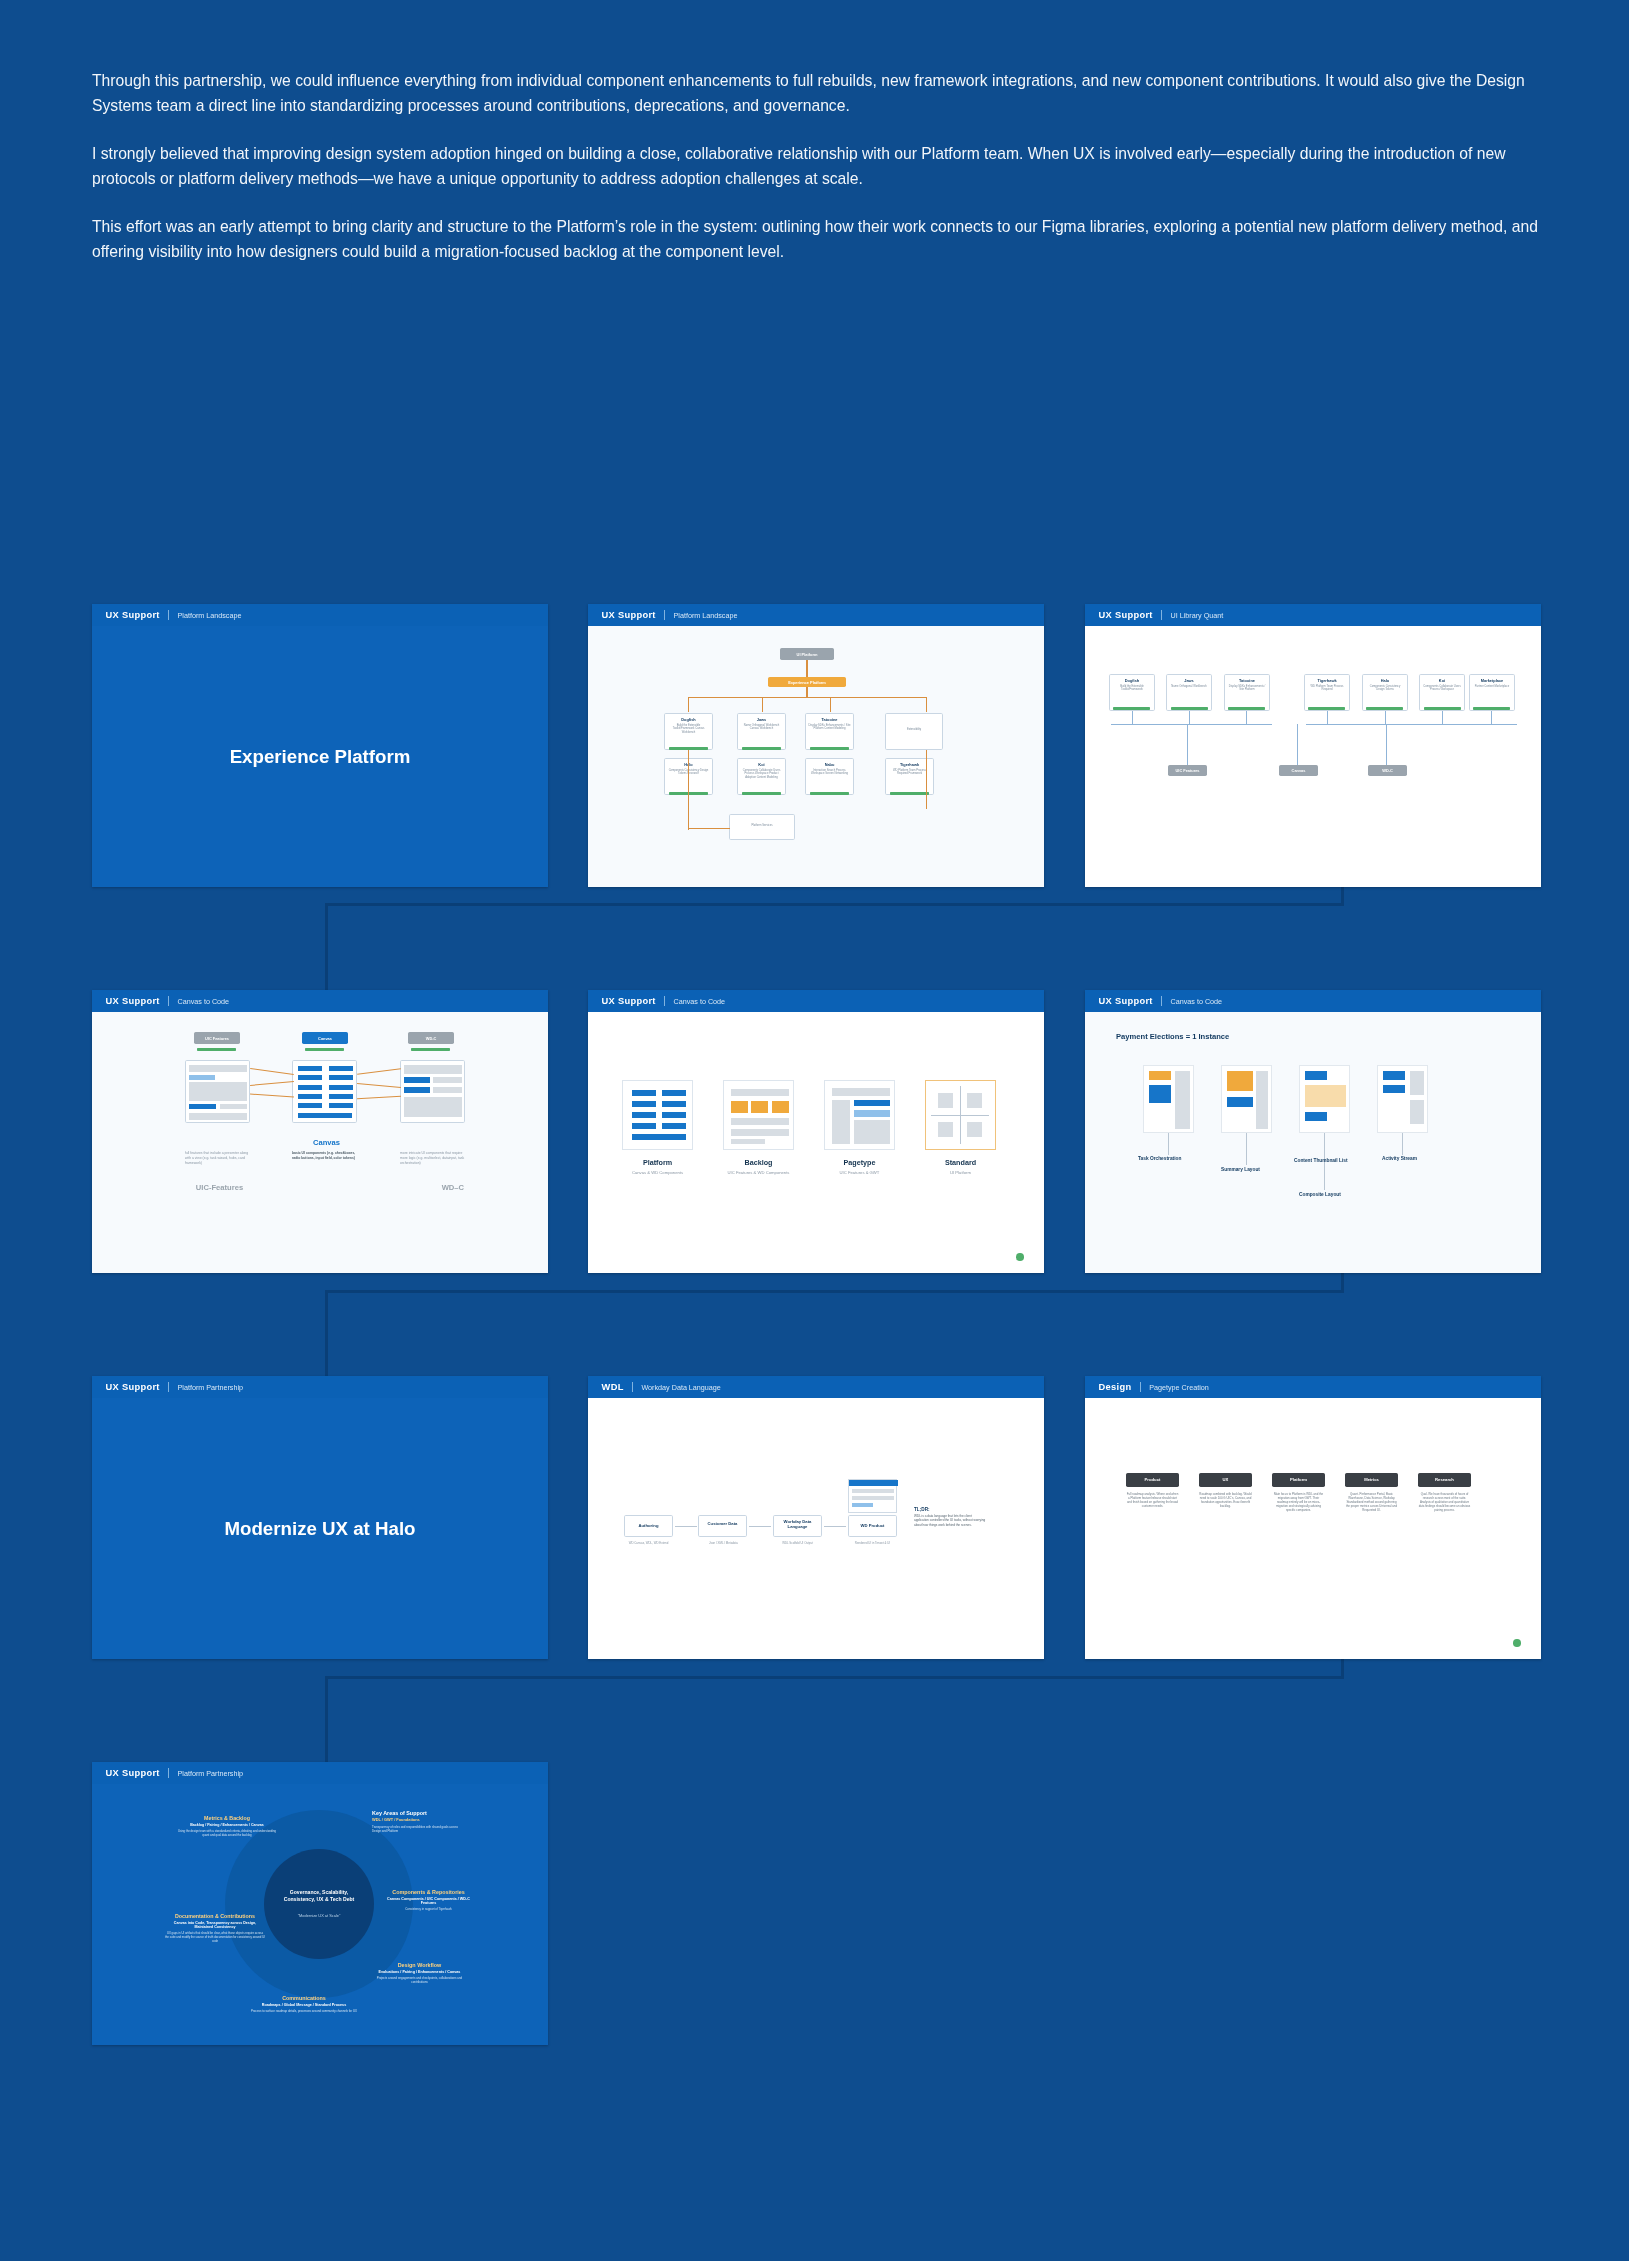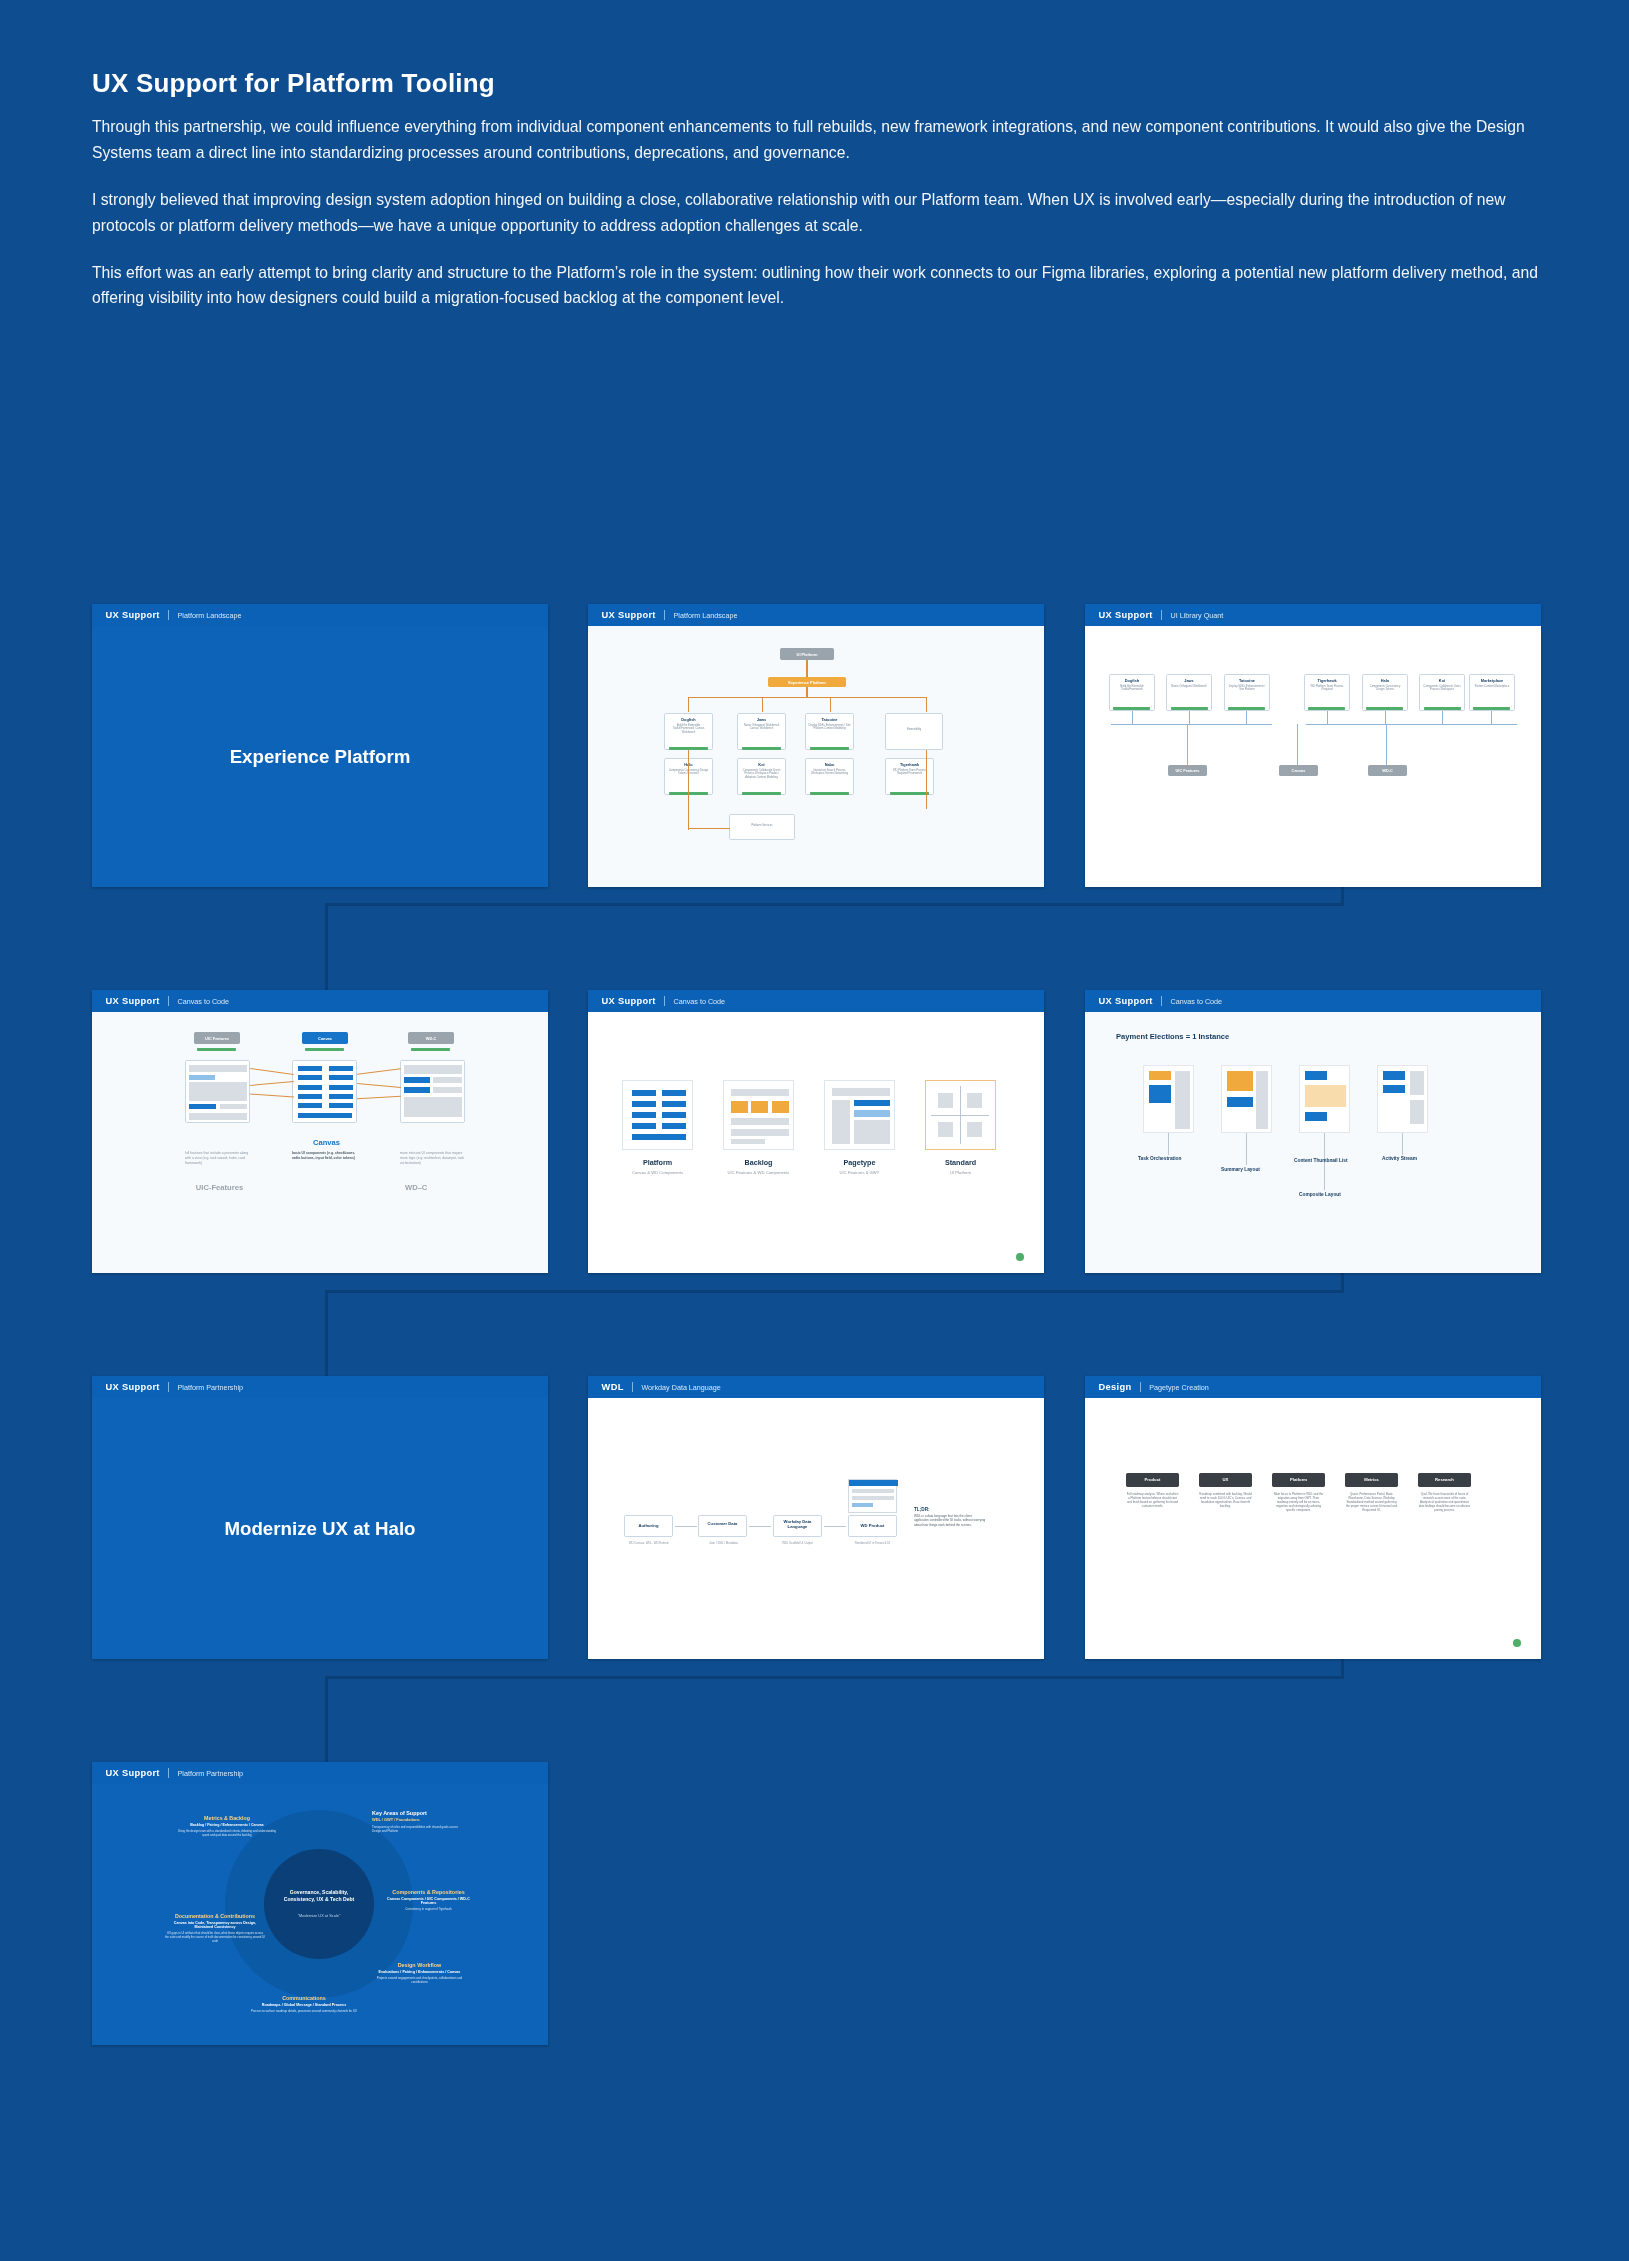--- a/index.html
+++ b/index.html
@@ -80,21 +80,20 @@
 
   
   .ring { position:absolute; border-radius:50%; }
 </style>
 </head>
 <body>
 
 <div class="page">
 
   <div class="intro">
-    <h1>UX Support for Platform Tooling</h1>
     <p>Through this partnership, we could influence everything from individual component enhancements to full rebuilds, new framework integrations, and new component contributions. It would also give the Design Systems team a direct line into standardizing processes around contributions, deprecations, and governance.</p>
     <p>I strongly believed that improving design system adoption hinged on building a close, collaborative relationship with our Platform team. When UX is involved early—especially during the introduction of new protocols or platform delivery methods—we have a unique opportunity to address adoption challenges at scale.</p>
     <p>This effort was an early attempt to bring clarity and structure to the Platform’s role in the system: outlining how their work connects to our Figma libraries, exploring a potential new platform delivery method, and offering visibility into how designers could build a migration-focused backlog at the component level.</p>
   </div>
 
   <div class="conn" style="left:325px; top:903px; width:1019px; height:2.5px;"></div>
   <div class="conn" style="left:325px; top:903px; width:2.5px; height:102px;"></div>
   <div class="conn" style="left:1341px; top:883px; width:2.5px; height:22px;"></div>
 
   <div class="conn" style="left:325px; top:1290px; width:1019px; height:2.5px;"></div>
@@ -296,21 +295,21 @@
 
       <div class="mini-line" style="left:158px; top:59px; width:44px; height:0.8px; transform:rotate(8deg);"></div>
       <div class="mini-line" style="left:158px; top:71px; width:44px; height:0.8px; transform:rotate(-5deg);"></div>
       <div class="mini-line" style="left:158px; top:83px; width:44px; height:0.8px; transform:rotate(4deg);"></div>
       <div class="mini-line" style="left:265px; top:59px; width:44px; height:0.8px; transform:rotate(-7deg);"></div>
       <div class="mini-line" style="left:265px; top:73px; width:44px; height:0.8px; transform:rotate(5deg);"></div>
       <div class="mini-line" style="left:265px; top:85px; width:44px; height:0.8px; transform:rotate(-3deg);"></div>
 
       <div class="lbl grey" style="left:98px; top:126px; width:59px; text-align:center; font-size:7.6px;">UIC-Features</div>
       <div class="lbl" style="left:205px; top:126px; width:59px; text-align:center; font-size:7.6px; color:#1675c9;">Canvas</div>
-      <div class="lbl grey" style="left:313px; top:126px; width:59px; text-align:left; font-size:7.6px;">WD–C</div>
+      <div class="lbl grey" style="left:313px; top:126px; width:59px; text-align:right; font-size:7.6px;">WD–C</div>
 
       <div class="lbl mini" style="left:93px; top:139px; width:68px; line-height:1.45;">full features that include a presenter along with a view (e.g. task wizard, hubs, card framework)</div>
       <div class="lbl mini" style="left:200px; top:139px; width:68px; line-height:1.45; color:#4a5964; font-weight:bold;">basic UI components (e.g. checkboxes, radio buttons, input field, color tokens)</div>
       <div class="lbl mini" style="left:308px; top:139px; width:68px; line-height:1.45;">more intricate UI components that require more logic (e.g. multiselect, datainput, task orchestration)</div>
     </div>
   </div>
 
   <div class="card" style="left:588px; top:990px; width:456px; height:283px;">
     <div class="card-hdr">
       <span class="brand">UX Support</span>

